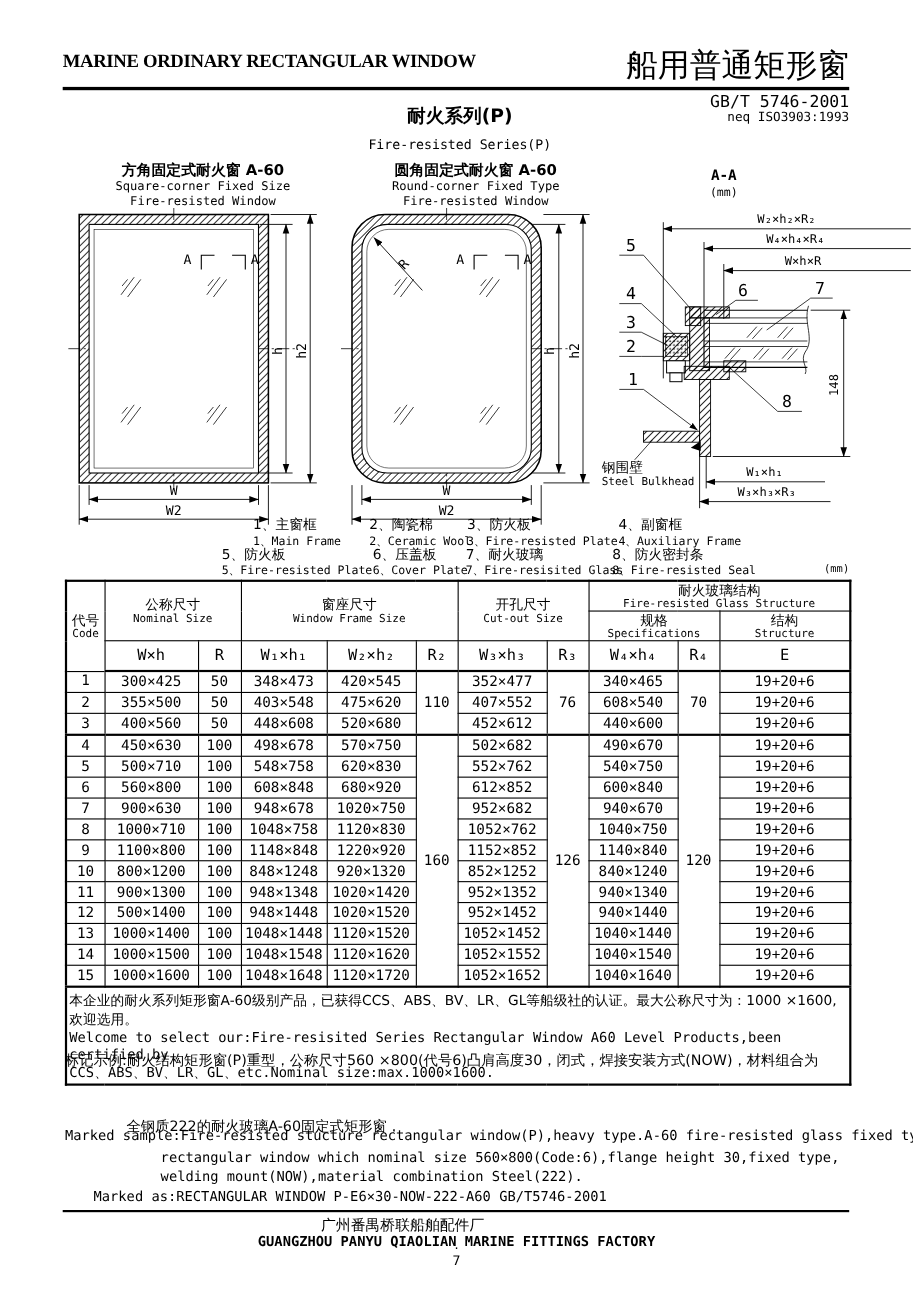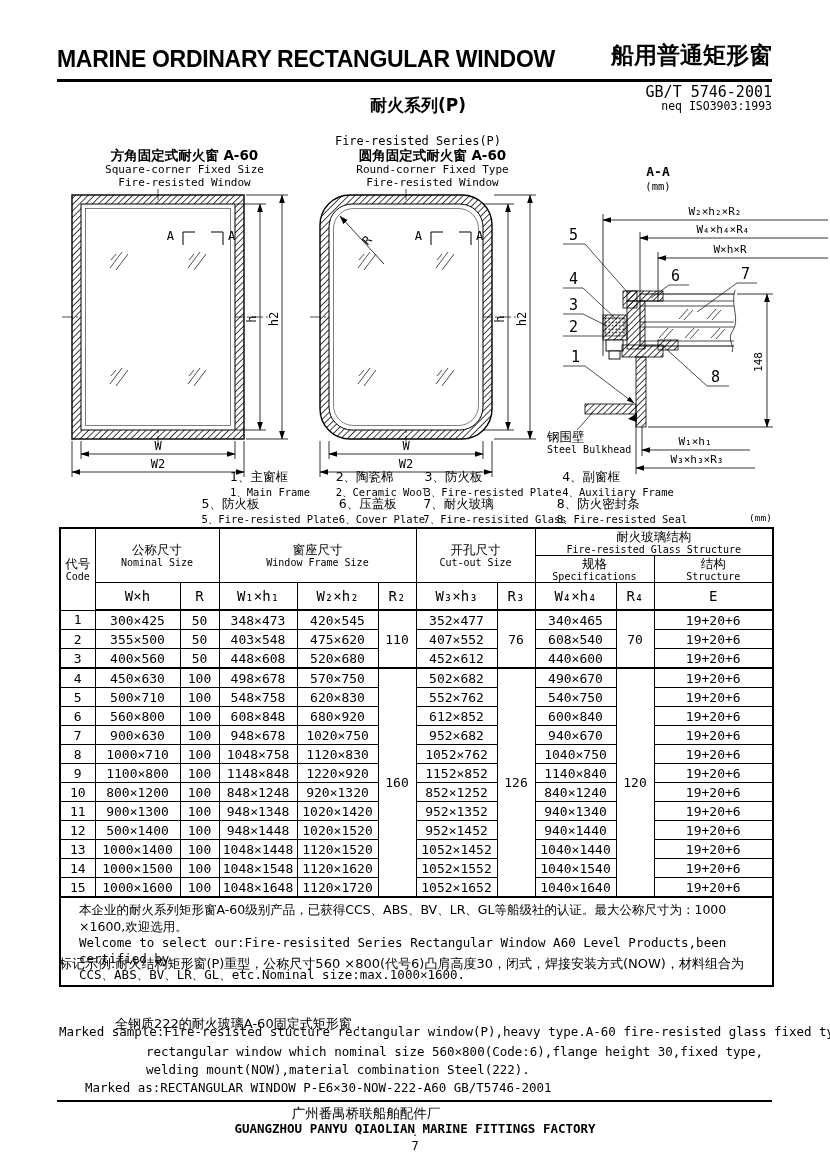--- a/index.html
+++ b/index.html
@@ -2,30 +2,30 @@
 <html><head>
 <meta charset="utf-8">
 <style>
   html,body{margin:0;padding:0;background:#e8e8e8}
   .page{position:relative;width:830px;height:1175px;margin:0 auto;background:#ffffff;color:#000;
         font-family:"DejaVu Sans Mono",monospace;overflow:hidden}
   .abs{position:absolute}
   .cn{font-family:"DejaVu Sans","Liberation Sans",sans-serif}
 
   
-  .title-en{left:57px;top:46px;font-family:Liberation Sans, sans-serif;font-weight:bold;
-            font-size:23px;letter-spacing:-0.3px}
-  .title-zh{right:58px;top:40px;font-weight:bold;font-size:23px}
+  .title-en{left:57px;top:46px;font-family:Liberation Serif, serif;font-weight:bold;
+            font-size:17px;letter-spacing:-0.3px}
+  .title-zh{right:58px;top:40px;font-weight:normal;font-size:29px}
   .rule1{left:57px;top:79px;width:715px;height:3px;background:#000}
   .stds{left:452px;top:85px;width:320px;text-align:right;line-height:14px}
   .std1{font-size:15px}
   .std2,.std3{font-size:11.5px}
   .series{left:268px;top:94px;width:300px;text-align:center}
   .series-zh{font-size:17px;font-weight:bold}
-  .series-en{font-size:12px;margin-top:17px}
+  .series-en{font-size:12px;margin-top:7px}
 
   
   .dwg-title{text-align:center;line-height:15px}
   .dwg-title .t-zh{font-size:13.5px;font-weight:bold}
   .dwg-title .t-en{font-size:11px;line-height:13px}
 
   svg{display:block}
   svg text{font-family:"DejaVu Sans Mono",monospace;fill:#000}
   .ln{stroke:#000;stroke-width:1;fill:none}
   .thin{stroke:#000;stroke-width:0.7;fill:none}
@@ -42,21 +42,21 @@
   
   .tblwrap{left:59px;top:527px}
   table{border-collapse:collapse;table-layout:fixed;width:713px;border:2px solid #000}
   td{border:1px solid #000;text-align:center;padding:0;overflow:hidden;white-space:nowrap;
      font-size:13px;height:18px}
   tr.hA td,tr.hB td{height:26px}
   .th-zh{font-size:12.5px;line-height:14px}
   .th-en{font-size:10px;line-height:11px}
   tr.sym td{height:26px;font-size:14px;border-bottom-width:2px}
   tr.g2 td{border-top-width:2px}
-  tr.noterow td{border-top-width:2px;text-align:left;padding:3px 6px 2px 18px;height:auto;
+  tr.noterow td{border-top-width:2px;text-align:left;padding:3px 6px 2px 2px;height:auto;
                 white-space:normal}
   .note-zh{font-size:12.5px;line-height:17px}
   .note-en{font-size:12.5px;line-height:16px}
 
   
   .noteline{position:absolute;white-space:nowrap}
   .nzh{font-size:13px}
   .nen{font-size:12.5px}
 
   
@@ -220,21 +220,21 @@
       </g>
       <g>
         <line class="dim" x1="10" y1="252" x2="10" y2="288"></line>
         <line class="dim" x1="182" y1="252" x2="182" y2="288"></line>
         <text x="96" y="279" font-size="12" text-anchor="middle">W2</text>
         <line class="dim" x1="10" y1="283" x2="182" y2="283" marker-start="url(#arr)" marker-end="url(#arr)"></line>
       </g>
     </svg>
   </div>
 
-  <div class="abs" style="left:545px;top:160px;width:285px">
+  <div class="abs" style="left:545px;top:148px;width:285px">
     <svg width="285" height="332" viewBox="0 0 285 332">
       <text x="113" y="16" font-size="13" font-weight="bold" text-anchor="middle">A-A</text>
       <text x="113" y="30" font-size="10.5" text-anchor="middle">(mm)</text>
 
       <g>
         <text x="170" y="55" font-size="11" text-anchor="middle">W₂×h₂×R₂</text>
         <line class="dim" x1="58" y1="60" x2="283" y2="60" marker-start="url(#arr)"></line>
         <line class="dim" x1="58" y1="54" x2="58" y2="196"></line>
         <text x="178" y="73" font-size="11" text-anchor="middle">W₄×h₄×R₄</text>
         <line class="dim" x1="95" y1="78" x2="283" y2="78" marker-start="url(#arr)"></line>

